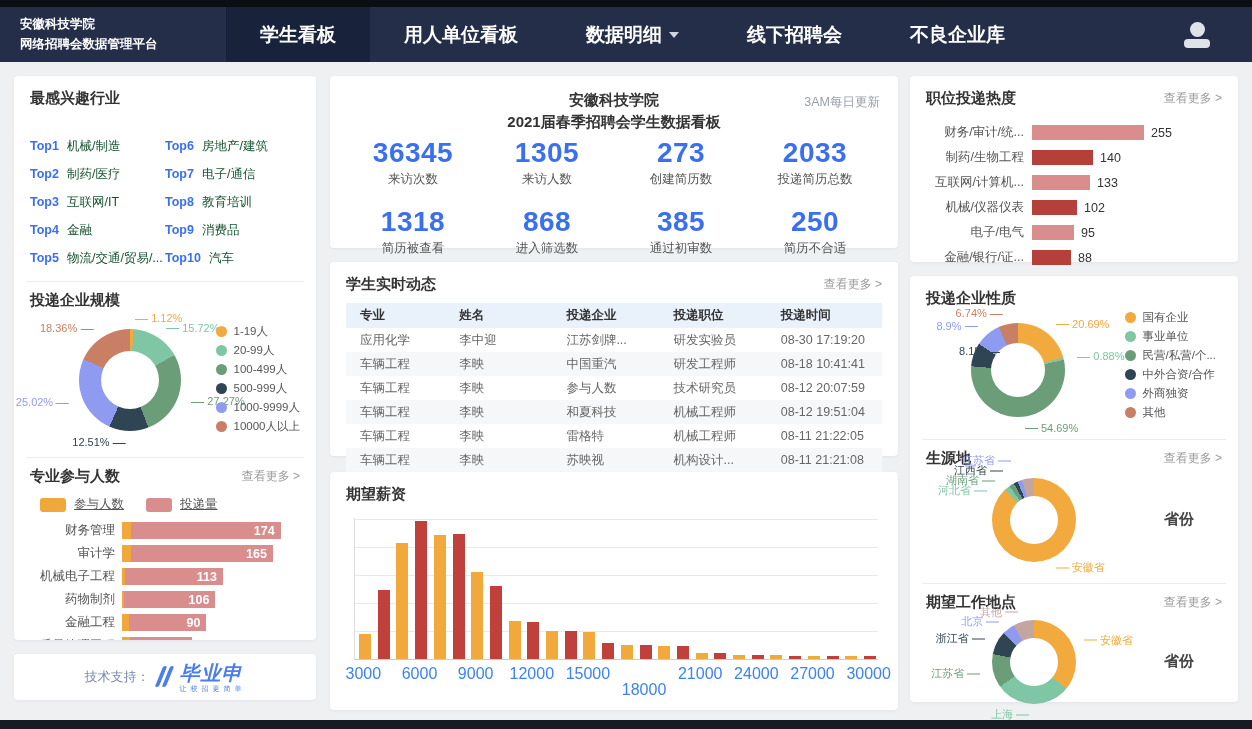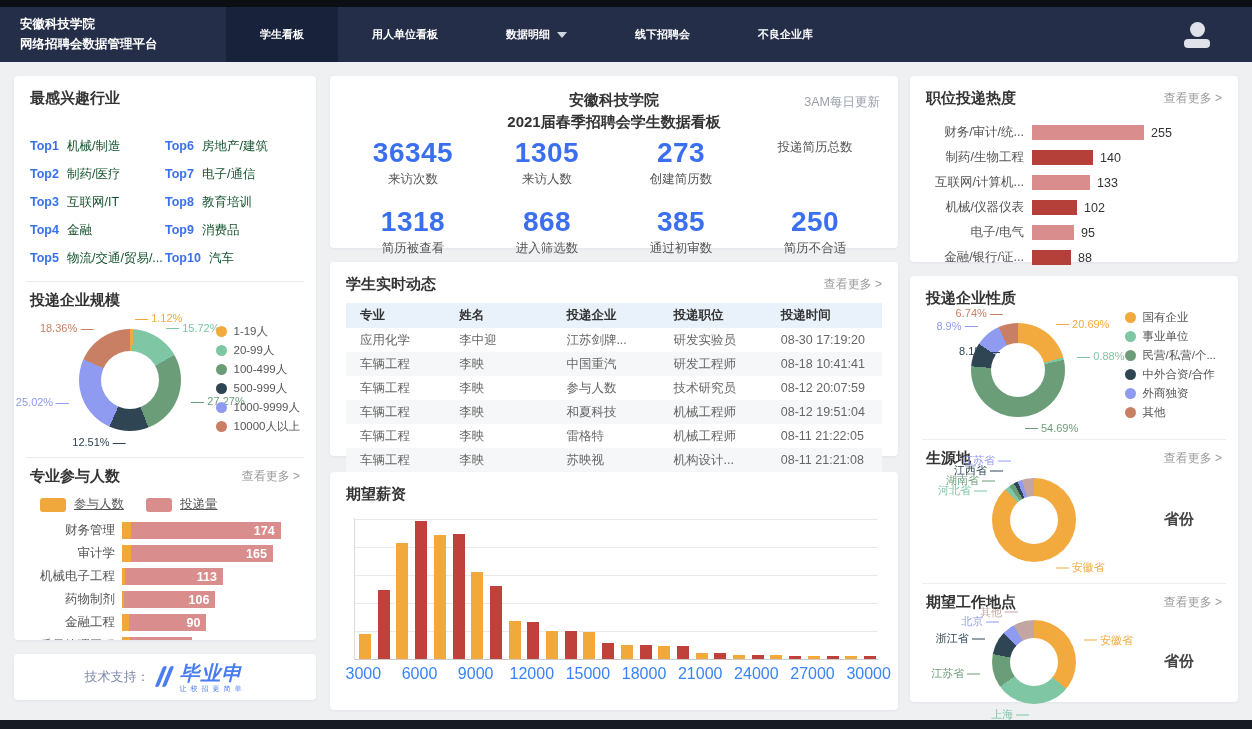--- a/index.html
+++ b/index.html
@@ -8,21 +8,21 @@
     font-family: "Liberation Sans", "DejaVu Sans", sans-serif;
     background:#eef0f2; position:relative; overflow:hidden; color:#333;
   }
   .strip-top { height:7px; background:#0b0e13; }
   .strip-bottom { position:absolute; left:0; bottom:0; width:100%; height:9px; background:#171c24; }
 
   
   .navbar { height:55px; background:#242e48; display:flex; align-items:stretch; color:#fff; }
   .nav-title { margin-left:20px; font-size:12.5px; font-weight:bold; line-height:1.55; align-self:center; width:206px; }
   .tabs { display:flex; }
-  .tab { padding:0 34px; display:flex; align-items:center; font-size:11px; font-weight:bold; cursor:pointer; white-space:nowrap; }
+  .tab { padding:0 34px; display:flex; align-items:center; font-size:19px; font-weight:bold; cursor:pointer; white-space:nowrap; }
   .tab.active { background:#18223a; }
   .caret { display:inline-block; width:0; height:0; border-left:5px solid transparent; border-right:5px solid transparent; border-top:6px solid #cfd4e2; margin-left:7px; }
   .user-wrap { margin-left:auto; margin-right:42px; align-self:center; cursor:pointer; }
   .p-head { width:15px; height:15px; border-radius:50%; background:#dfe2e8; margin:0 auto; }
   .p-body { width:26px; height:9px; border-radius:4px; background:#dfe2e8; margin-top:2px; }
 
   
   .main { position:absolute; top:76px; left:14px; width:1224px; }
   .col { position:absolute; top:0; }
   .col-left  { left:0;    width:302px; }
@@ -271,20 +271,21 @@
           </div>
           <div class="stat">
             <div class="stat-value">1305</div>
             <div class="stat-label">来访人数</div>
           </div>
           <div class="stat">
             <div class="stat-value">273</div>
             <div class="stat-label">创建简历数</div>
           </div>
           <div class="stat">
+            <div class="stat-value">2033</div>
             <div class="stat-label">投递简历总数</div>
           </div>
           <div class="stat">
             <div class="stat-value">1318</div>
             <div class="stat-label">简历被查看</div>
           </div>
           <div class="stat">
             <div class="stat-value">868</div>
             <div class="stat-label">进入筛选数</div>
           </div>
@@ -394,21 +395,21 @@
             <div class="sbar" style="height: 3px; background: rgb(242, 169, 59);"></div>
             <div class="sbar" style="height: 3px; background: rgb(192, 65, 59);"></div>
           </div>
       </div>
       <div class="salary-ticks" id="salary-ticks">
           <span style="left: 1.78571%;">3000</span>
           <span style="left: 12.5%;">6000</span>
           <span style="left: 23.2143%;">9000</span>
           <span style="left: 33.9286%;">12000</span>
           <span style="left: 44.6429%;">15000</span>
-          <span style="left: 55.3571%;">18000</span>
+          <span style="left: 55.3571%; margin-top: 16px;">18000</span>
           <span style="left: 66.0714%;">21000</span>
           <span style="left: 76.7857%;">24000</span>
           <span style="left: 87.5%; text-align: center;">27000</span>
           <span style="left: 98.2143%;">30000</span>
         </div>
     </div>
   </div>
 
   <div class="col col-right">
     <div class="card" style="height:186px;">

